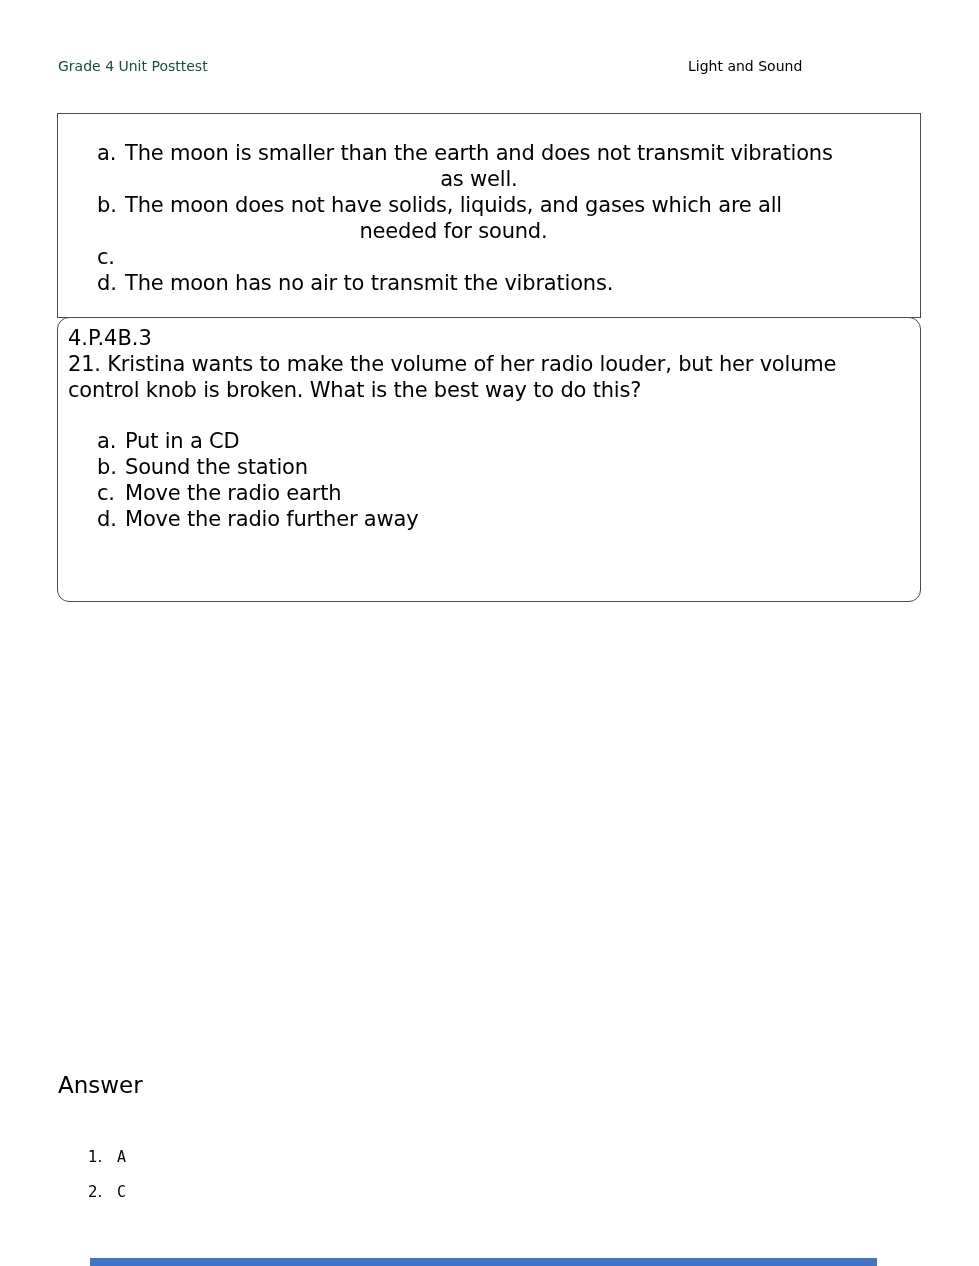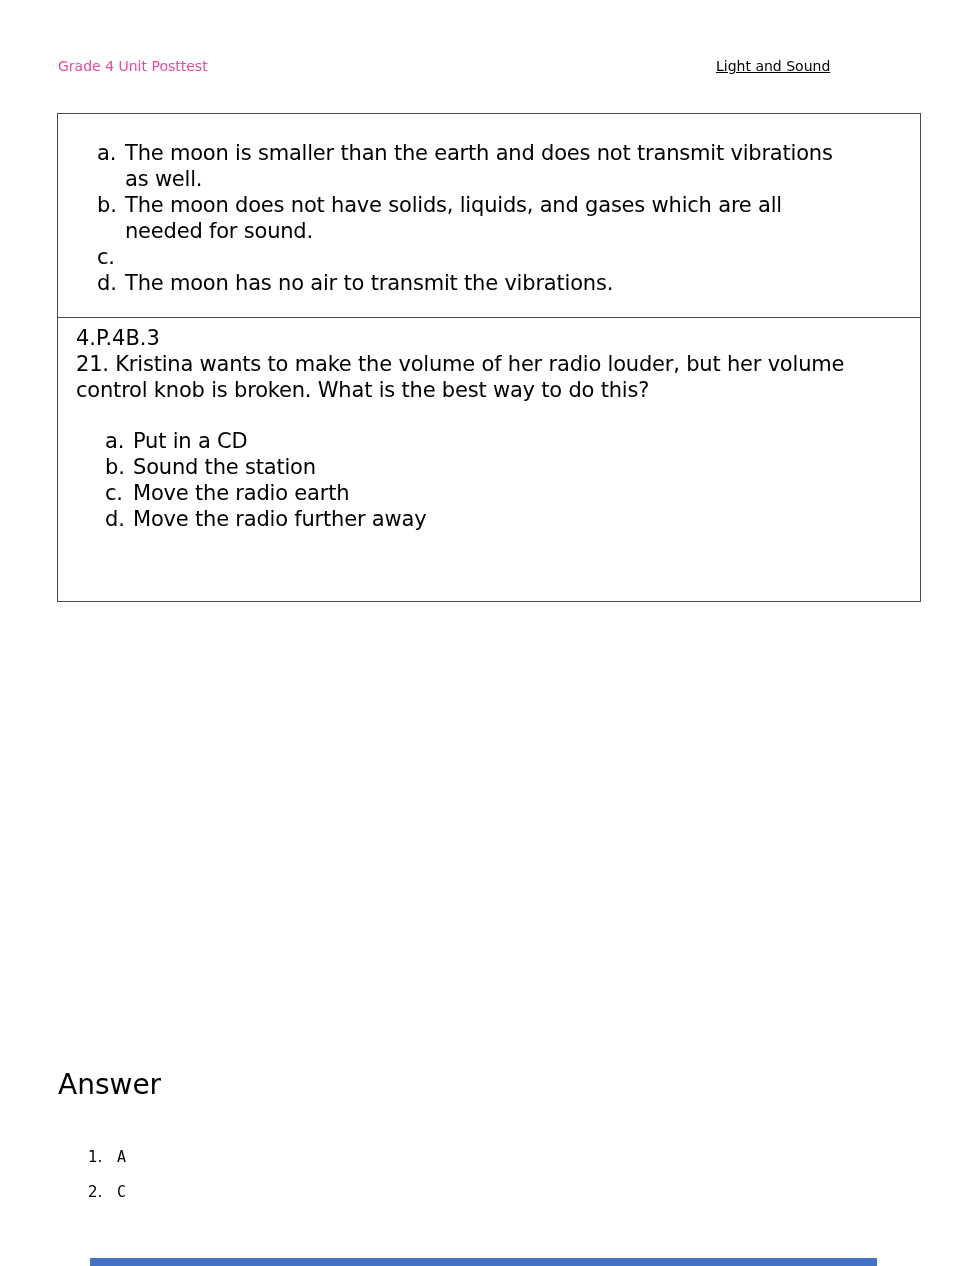--- a/index.html
+++ b/index.html
@@ -12,62 +12,63 @@
     color: #000000;
     overflow: hidden;
   }
 
   
   .page-header-left {
     position: absolute;
     left: 58px; top: 57px;
     font-size: 14px;
     line-height: 18px;
-    color: #ec4899;
+    color: #14532d;
   }
   .page-header-right {
     position: absolute;
-    left: 716px; top: 57px;
+    left: 688px; top: 57px;
     font-size: 14px;
     line-height: 18px;
     color: #000;
-    text-decoration: underline;
   }
 
   
   .boxes {
     position: absolute;
     left: 57px; top: 113px;
     width: 864px;
   }
   .qbox {
     border: 1px solid #4a4a4a;
     background: #ffffff;
   }
   .qbox.first {
     height: 205px;
     padding: 26px 20px 0 39px;
   }
   .qbox.second {
     margin-top: -1px;
     height: 285px;
-    padding: 7px 20px 0 18px;
+    padding: 7px 20px 0 10px;
+    border-radius: 12px;
   }
 
   .opt {
     display: flex;
     font-size: 21px;
     line-height: 26px;
     letter-spacing: -0.2px;
   }
   .opt-letter {
     flex: 0 0 28px;
   }
   .opt-text {
     white-space: pre-line;
+    text-align: center;
   }
 
   .standard-code {
     font-size: 21px;
     line-height: 26px;
   }
   .question-text {
     font-size: 21px;
     line-height: 26px;
     letter-spacing: -0.2px;
@@ -75,21 +76,21 @@
   }
   .opts-21 {
     margin-top: 25px;
     padding-left: 29px;
   }
 
   
   .answer-heading {
     position: absolute;
     left: 58px; top: 1071px;
-    font-size: 28px;
+    font-size: 23px;
     line-height: 28px;
   }
   .answer-list {
     position: absolute;
     left: 88px; top: 1147px;
   }
   .answer-row {
     display: flex;
     margin-bottom: 15px;
     font-size: 15px;

